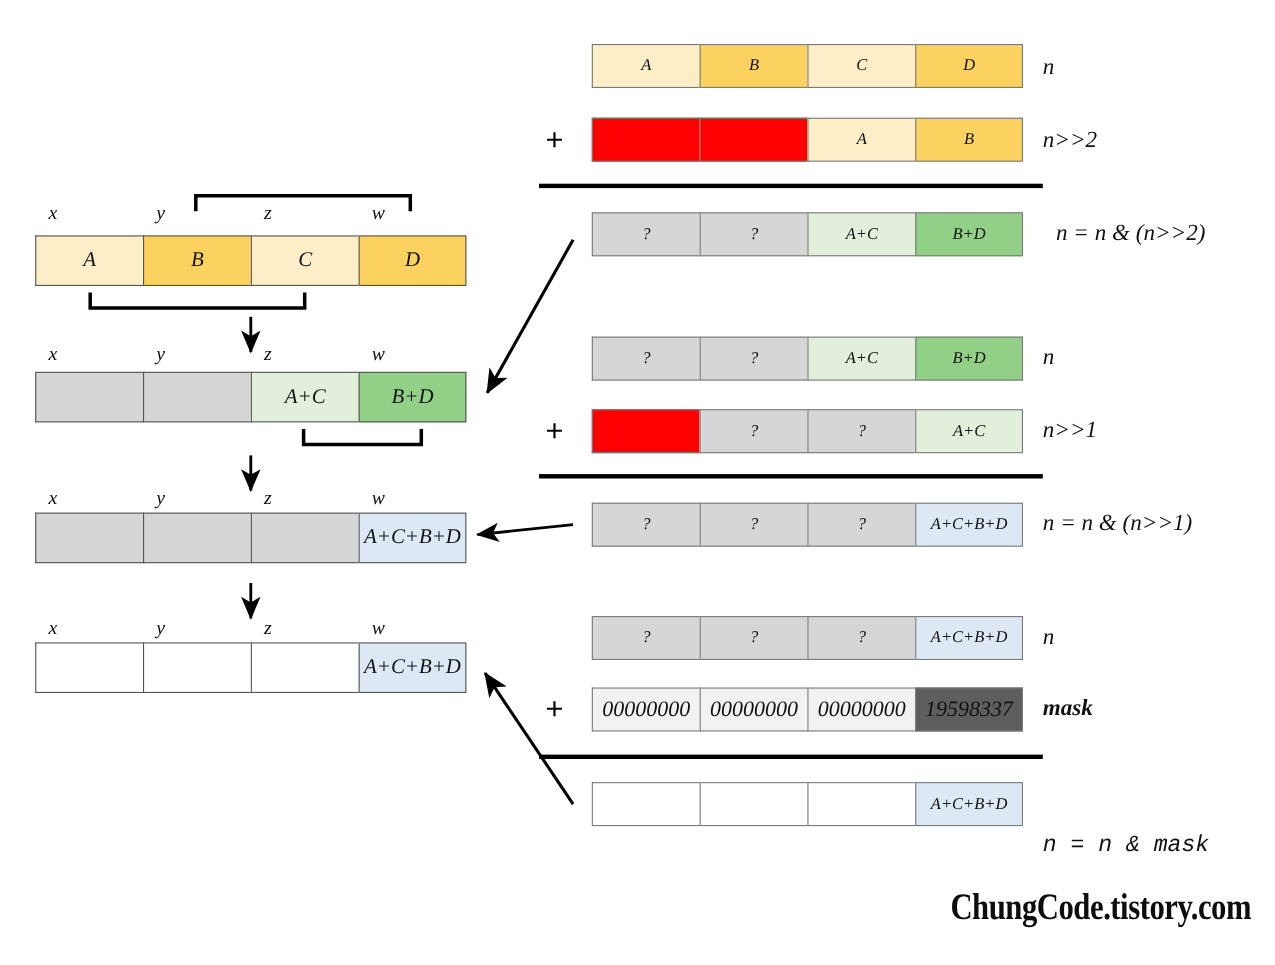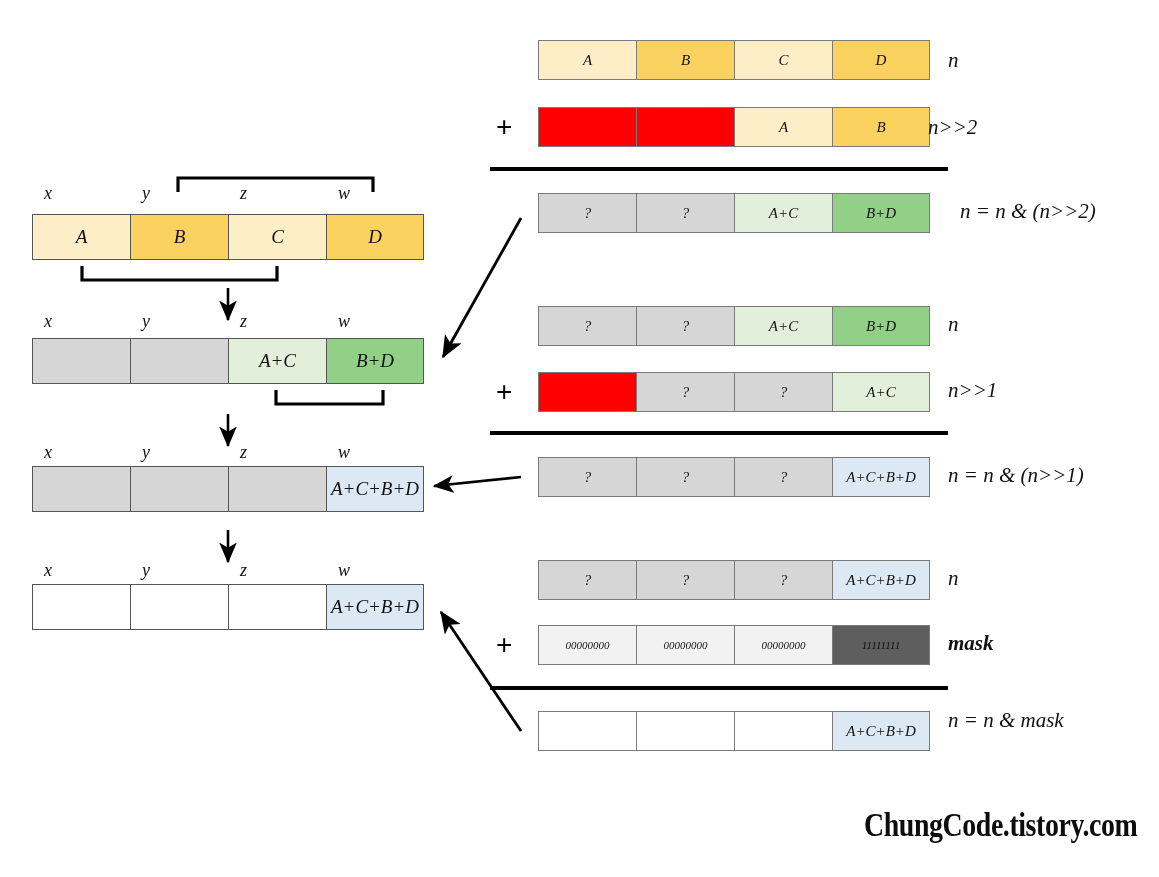--- a/index.html
+++ b/index.html
@@ -49,21 +49,21 @@
   
   .right-row .cell {
     height: 40px;
     width: 98px;
     font-size: 15px;
     border: 1px solid #7a7a7a;
     border-right-width: 0;
   }
   .right-row .cell:last-child { border-right-width: 1px; }
 
-  .cell.binary { font-size: 11px; }
+  .cell.binary { font-size: 20px; }
 
   
   .axis-labels {
     position: absolute;
     display: flex;
   }
   .axis-labels span {
     width: 98px;
     font-style: italic;
     font-size: 18px;
@@ -188,21 +188,21 @@
   </div>
   <div class="eqlabel" style="left:948px; top:48px;">n</div>
 
   <div class="plus" style="left:496px; top:113px;">+</div>
   <div class="bitrow right-row" style="left:538px; top:107px;">
     <div class="cell" style="background-color: rgb(254, 0, 0);"></div>
     <div class="cell" style="background-color: rgb(254, 0, 0);"></div>
     <div class="cell" style="background-color: rgb(253, 238, 200);">A</div>
     <div class="cell" style="background-color: rgb(251, 209, 96);">B</div>
   </div>
-  <div class="eqlabel" style="left:928px; top:115px;">n&gt;&gt;2</div>
+  <div class="eqlabel" style="left:948px; top:115px;">n&gt;&gt;2</div>
 
   <div class="hrule" style="left:490px; top:167px; width:458px;"></div>
 
   <div class="bitrow right-row" style="left:538px; top:193px;">
     <div class="cell" style="background-color: rgb(214, 214, 214);">?</div>
     <div class="cell" style="background-color: rgb(214, 214, 214);">?</div>
     <div class="cell" style="background-color: rgb(226, 239, 218);">A+C</div>
     <div class="cell" style="background-color: rgb(146, 207, 135);">B+D</div>
   </div>
   <div class="eqlabel" style="left:948px; top:199px;margin-left:12px;">n = n &amp; (n&gt;&gt;2)</div>
@@ -240,33 +240,33 @@
     <div class="cell" style="background-color: rgb(214, 214, 214);">?</div>
     <div class="cell" style="background-color: rgb(220, 233, 245);">A+C+B+D</div>
   </div>
   <div class="eqlabel" style="left:948px; top:566px;">n</div>
 
   <div class="plus" style="left:496px; top:631px;">+</div>
   <div class="bitrow right-row" style="left:538px; top:625px;">
     <div class="cell binary" style="background-color: rgb(242, 242, 242);">00000000</div>
     <div class="cell binary" style="background-color: rgb(242, 242, 242);">00000000</div>
     <div class="cell binary" style="background-color: rgb(242, 242, 242);">00000000</div>
-    <div class="cell binary" style="background-color: rgb(94, 94, 94);">11111111</div>
+    <div class="cell binary" style="background-color: rgb(94, 94, 94);">19598337</div>
   </div>
   <div class="eqlabel" style="left:948px; top:631px;font-weight:bold;">mask</div>
 
   <div class="hrule" style="left:490px; top:686px; width:458px;"></div>
 
   <div class="bitrow right-row" style="left:538px; top:711px;">
     <div class="cell" style="background-color: rgb(255, 255, 255);"></div>
     <div class="cell" style="background-color: rgb(255, 255, 255);"></div>
     <div class="cell" style="background-color: rgb(255, 255, 255);"></div>
     <div class="cell" style="background-color: rgb(220, 233, 245);">A+C+B+D</div>
   </div>
-  <div class="eqlabel" style="left:948px; top:708px;">n = n &amp; mask</div>
+  <div class="eqlabel" style="left:948px; top:758px;font-family:Liberation Mono, monospace;">n = n &amp; mask</div>
 
   <svg id="overlay" viewBox="0 0 1159 877" xmlns="http://www.w3.org/2000/svg">
     <defs>
       <marker id="arrowhead" markerWidth="9" markerHeight="9" refX="7.5" refY="3.4" orient="auto">
         <path d="M0,0 L8,3.4 L0,6.8 L2,3.4 Z" fill="#000000"></path>
       </marker>
     </defs>
 
     <g stroke="#000000" stroke-width="3.2" fill="none" stroke-linecap="butt">
       <path d="M178,192 L178,178 L373,178 L373,192"></path>

